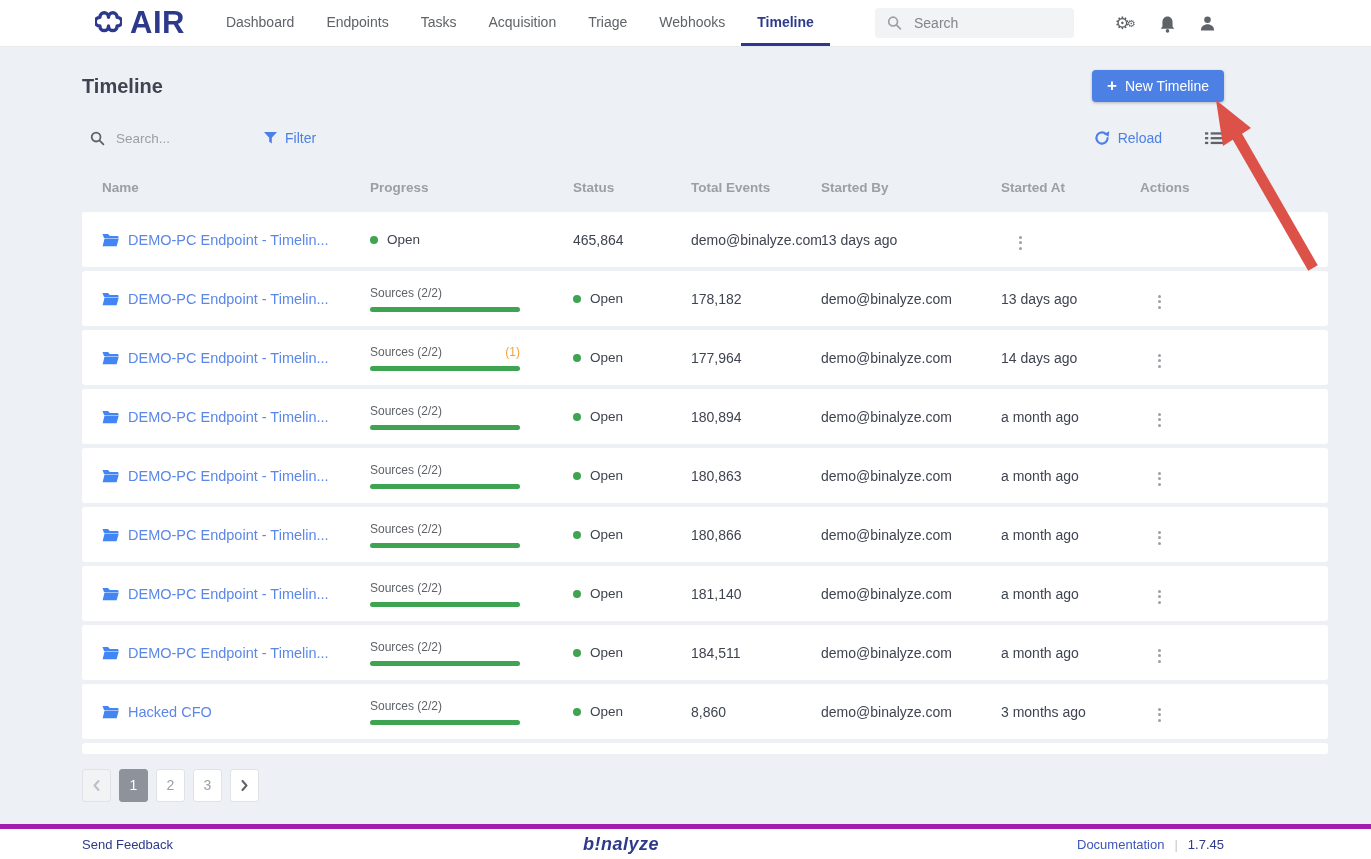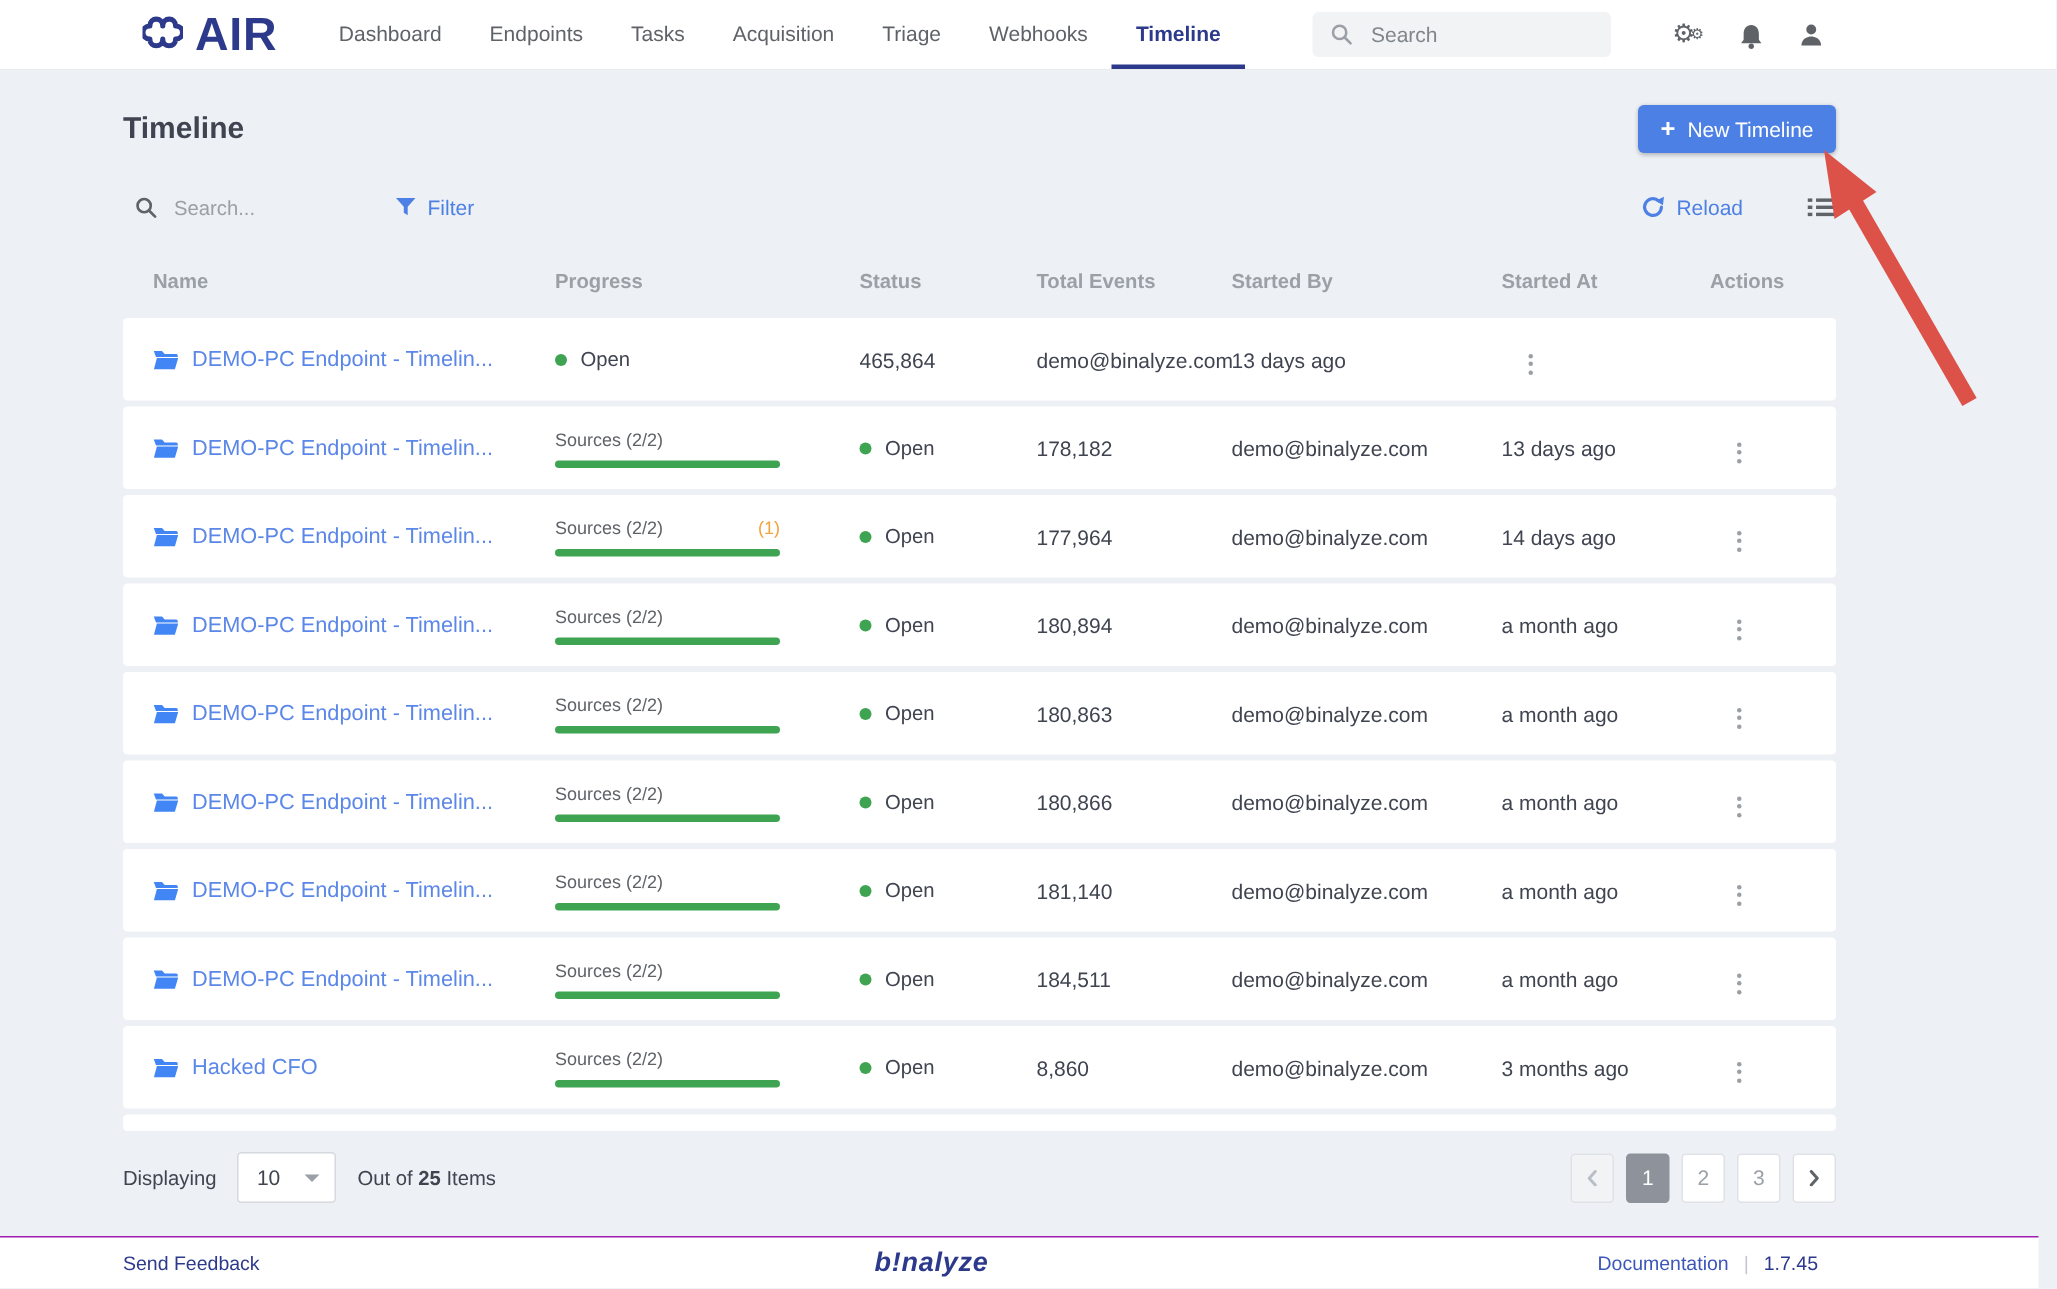--- a/index.html
+++ b/index.html
@@ -54,21 +54,21 @@
   .tool-left, .tool-right { display:flex; align-items:center; }
   .mini-search { display:flex; align-items:center; gap:9px; margin-left:8px; }
   .mini-search input { border:none; background:transparent; outline:none; width:90px;
     font-size:13.5px; font-family:inherit; color:#3f4450; }
   .mini-search input::placeholder { color:#9aa0a6; }
   .filter-btn { display:flex; align-items:center; gap:8px; margin-left:60px;
     color:var(--accent); font-size:14px; cursor:pointer; }
   .reload-btn { display:flex; align-items:center; gap:8px; color:var(--accent); font-size:14px; cursor:pointer; }
   .list-toggle { margin-left:43px; cursor:pointer; display:flex; align-items:center; }
   
-  .table { position:absolute; left:82px; top:166px; width:1142px; }
+  .table { position:absolute; left:82px; top:166px; width:1246px; }
   .grid-cols { display:grid; grid-template-columns:288px 203px 118px 130px 180px 139px 1fr; align-items:center; }
   .thead { height:42px; margin-bottom:4px; color:#9aa0a6; font-size:13.5px; font-weight:bold; }
   .hc-name { padding-left:20px; }
   .trow { height:55px; background:#fff; border-radius:3px; margin-bottom:4px; font-size:14px; color:#3f4450; }
   .c-name { padding-left:20px; display:flex; align-items:center; gap:9px; overflow:hidden; }
   .c-name a { color:var(--link); text-decoration:none; font-size:14.5px; white-space:nowrap; cursor:pointer; }
   .progress-wrap { width:150px; }
   .p-label { display:flex; justify-content:space-between; font-size:12px; color:#5f6368; margin-bottom:7px; }
   .p-badge { color:var(--orange); }
   .p-bar { height:5px; border-radius:3px; background:var(--green); }
@@ -89,22 +89,22 @@
     border-top:5px solid #9aa0a6; }
   .out-of { margin-left:14px; }
   .out-of b { font-weight:bold; }
   .pager { display:flex; gap:8px; }
   .pg-btn { min-width:29px; height:33px; border-radius:3px; border:1px solid #dfe2e6;
     background:#fff; color:#9aa0a6; font-size:14px; font-family:inherit;
     display:flex; align-items:center; justify-content:center; cursor:pointer; }
   .pg-btn.active { background:#8e939b; border-color:#8e939b; color:#fff; }
   .pg-btn.prev { background:#f2f3f5; cursor:default; }
   
-  .footer { position:absolute; left:0; right:12px; bottom:0; height:35px; background:#fff;
-    border-top:1px solid #a21caf; z-index:3; }
+  .footer { position:absolute; left:0; right:0; bottom:0; height:35px; background:#fff;
+    border-top:5px solid #a21caf; z-index:3; }
   .footer-feedback { position:absolute; left:82px; top:50%; transform:translateY(-50%);
     font-size:13px; color:var(--navy); cursor:pointer; }
   .footer-logo { position:absolute; left:583px; top:50%; transform:translateY(-50%);
     font-size:18px; font-weight:bold; color:var(--navy); letter-spacing:.5px;font-style:italic; }
   .footer-right { position:absolute; right:147px; top:50%; transform:translateY(-50%);
     display:flex; align-items:center; gap:10px; font-size:13px; }
   .footer-doc { color:#3d56b8; cursor:pointer; }
   .footer-div { color:#c3c7cf; }
   .footer-ver { color:var(--navy); }
   
@@ -490,32 +490,20 @@
             <i></i>
             <i></i>
           </span>
     </div>
   </div>
     </div>
   <div class="partial-row"></div>
 </div>
 
 <div class="pagination">
-  <div class="pag-left">
-    <span>Displaying</span>
-    <div class="size-select">
-      <span>10</span>
-      <span class="caret-down"></span>
-    </div>
-    <span class="out-of">
-      <span>Out of</span>
-      <b>25</b>
-      <span>Items</span>
-    </span>
-  </div>
   <div class="pager">
     <button class="pg-btn prev">
       <svg width="7" height="11" viewBox="0 0 7 11">
         <polyline points="5.5,1 1.5,5.5 5.5,10" fill="none" stroke="#b9bec7" stroke-width="2" stroke-linecap="round" stroke-linejoin="round"></polyline>
       </svg>
     </button>
     <span class="pager">
         <button class="pg-btn active">1</button>
         <button class="pg-btn">2</button>
         <button class="pg-btn">3</button>

